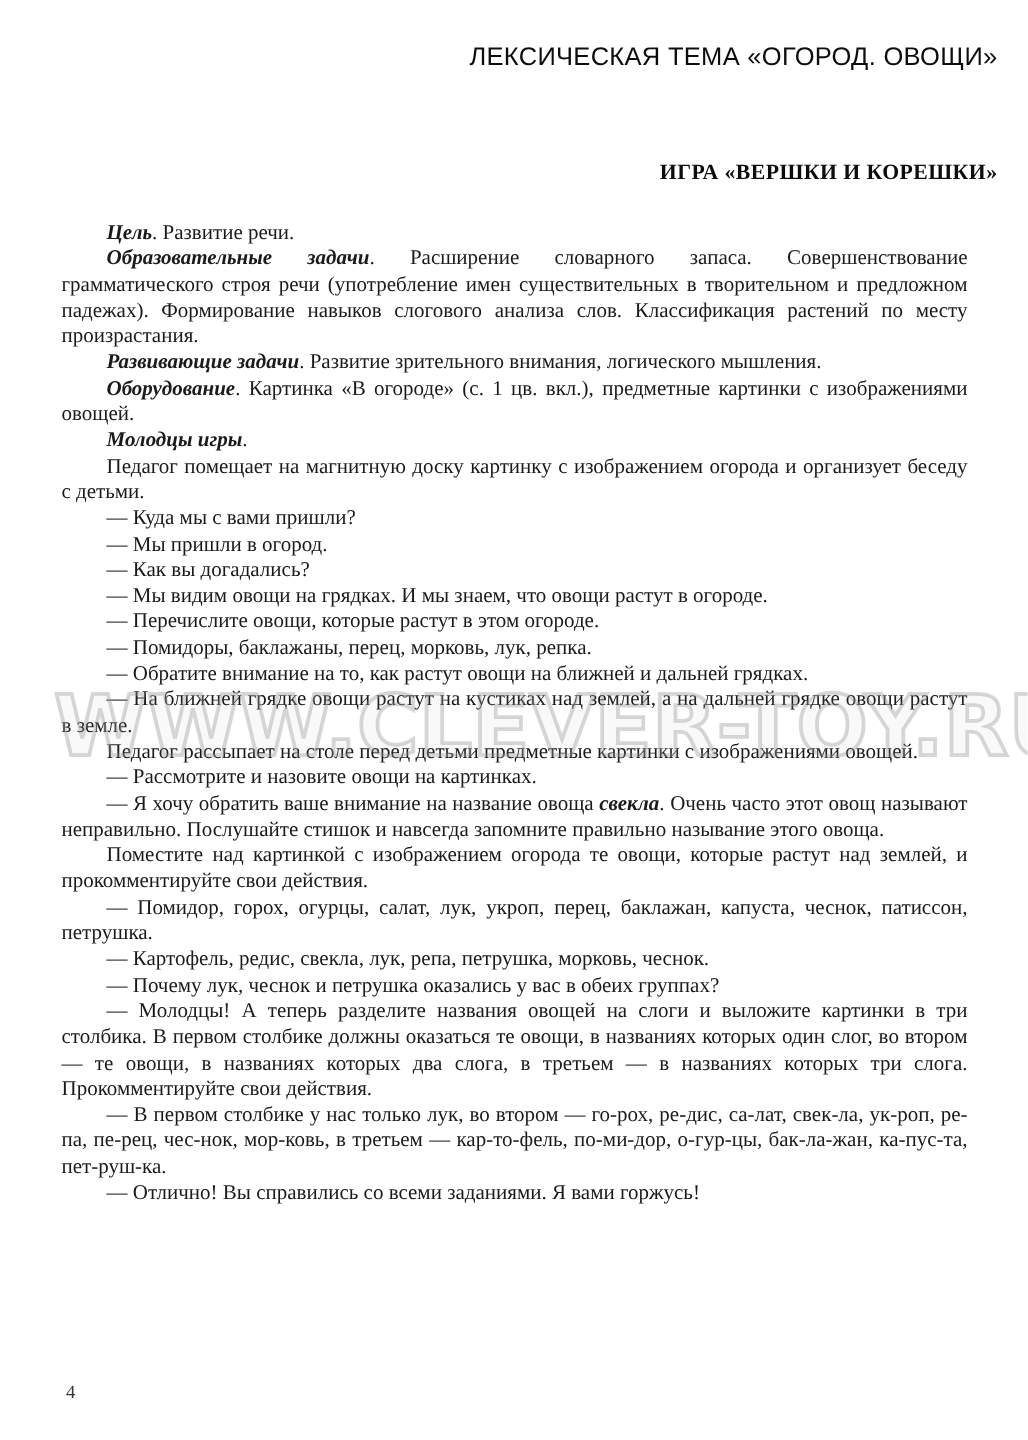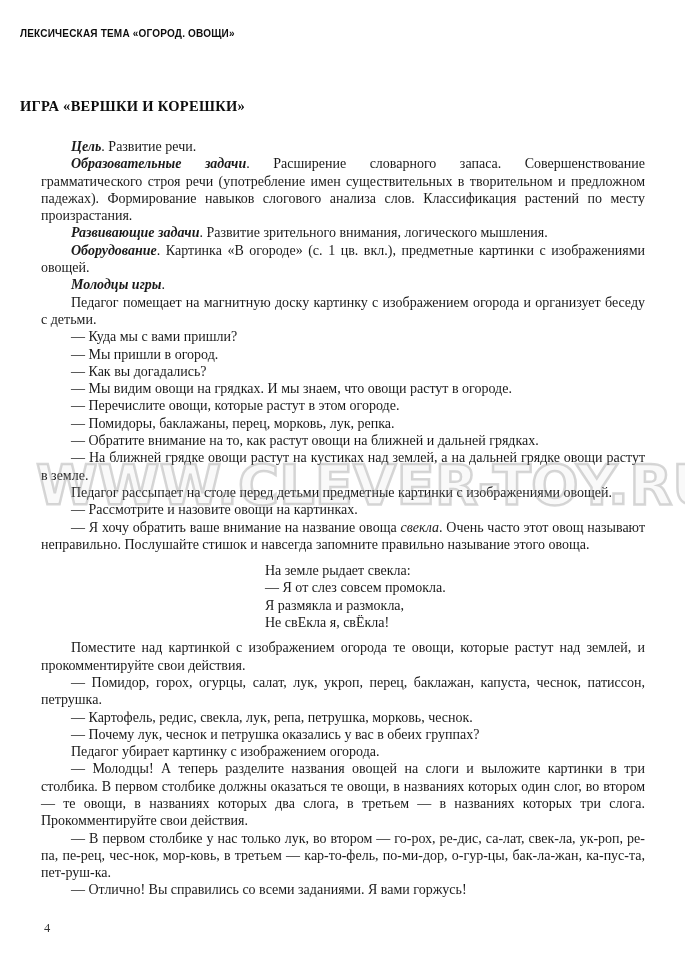--- a/index.html
+++ b/index.html
@@ -7,47 +7,47 @@
     width:685px; height:960px;
     background:#ffffff;
     position:relative;
     font-family:"Liberation Serif", serif;
     color:#161616;
     overflow:hidden;
   }
   .page { position:absolute; inset:0; overflow:hidden; }
   .doc-title {
     margin:28px 20px 0;
-    text-align:left;
+    text-align:right;
     font-family:"Liberation Sans", sans-serif;
-    font-size:10px;
-    font-weight:bold;
+    font-size:17px;
+    font-weight:normal;
     letter-spacing:0.2px;
     color:#0d0d0d;
   }
   .game-title {
     margin:59px 20px 0;
-    text-align:left;
+    text-align:right;
     font-family:"Liberation Serif", serif;
     font-size:14.5px;
     font-weight:bold;
     letter-spacing:0.3px;
     color:#0d0d0d;
   }
   .doc-body {
     margin:23px 40px 0 41px;
     font-size:14px;
     line-height:17.3px;
     text-align:justify;
     color:#1a1a1a;
   }
   .doc-body p { margin:0; text-indent:30px; }
   .doc-body p.italic { }
   .doc-body span.b { font-weight:bold;font-style:italic; }
-  .doc-body span.bi { font-weight:normal; font-style:italic; }
+  .doc-body span.bi { font-weight:bold; font-style:italic; }
   .poem {
     margin:9px 0 8px 224px;
     text-align:left;
   }
   .poem div { line-height:17.3px; }
   .watermark {
     position:absolute;
     top:452px; left:36px;
     font-family:"DejaVu Sans", sans-serif;
     font-weight:bold;
@@ -83,30 +83,23 @@
       <p><span>— Мы пришли в огород.</span></p>
       <p><span>— Как вы догадались?</span></p>
       <p><span>— Мы видим овощи на грядках. И мы знаем, что овощи растут в огороде.</span></p>
       <p><span>— Перечислите овощи, которые растут в этом огороде.</span></p>
       <p><span>— Помидоры, баклажаны, перец, морковь, лук, репка.</span></p>
       <p><span>— Обратите внимание на то, как растут овощи на ближней и дальней грядках.</span></p>
       <p><span>— На ближней грядке овощи растут на кустиках над землей, а на дальней грядке овощи растут в земле.</span></p>
       <p class="italic"><span>Педагог рассыпает на столе перед детьми предметные картинки с изображениями овощей.</span></p>
       <p><span>— Рассмотрите и назовите овощи на картинках.</span></p>
       <p><span>— Я хочу обратить ваше внимание на название овоща </span><span class="bi">свекла</span><span>. Очень часто этот овощ называют неправильно. Послушайте стишок и навсегда запомните правильно называние этого овоща.</span></p>
-      <div class="poem">
-        <div>На земле рыдает свекла:</div>
-        <div>— Я от слез совсем промокла.</div>
-        <div>Я размякла и размокла,</div>
-        <div>Не свЕкла я, свЁкла!</div>
-      </div>
       <p><span>Поместите над картинкой с изображением огорода те овощи, которые растут над землей, и прокомментируйте свои действия.</span></p>
       <p><span>— Помидор, горох, огурцы, салат, лук, укроп, перец, баклажан, капуста, чеснок, патиссон, петрушка.</span></p>
       <p><span>— Картофель, редис, свекла, лук, репа, петрушка, морковь, чеснок.</span></p>
       <p><span>— Почему лук, чеснок и петрушка оказались у вас в обеих группах?</span></p>
-      <p class="italic"><span>Педагог убирает картинку с изображением огорода.</span></p>
       <p><span>— Молодцы! А теперь разделите названия овощей на слоги и выложите картинки в три столбика. В первом столбике должны оказаться те овощи, в названиях которых один слог, во втором — те овощи, в названиях которых два слога, в третьем — в названиях которых три слога. Прокомментируйте свои действия.</span></p>
       <p><span>— В первом столбике у нас только лук, во втором — го-рох, ре-дис, са-лат, свек-ла, ук-роп, ре-па, пе-рец, чес-нок, мор-ковь, в третьем — кар-то-фель, по-ми-дор, о-гур-цы, бак-ла-жан, ка-пус-та, пет-руш-ка.</span></p>
       <p><span>— Отлично! Вы справились со всеми заданиями. Я вами горжусь!</span></p>
     </div>
   <div class="watermark">WWW.CLEVER-TOY.RU</div>
   <div class="page-number">4</div>
 </div>
 
 </body></html>

